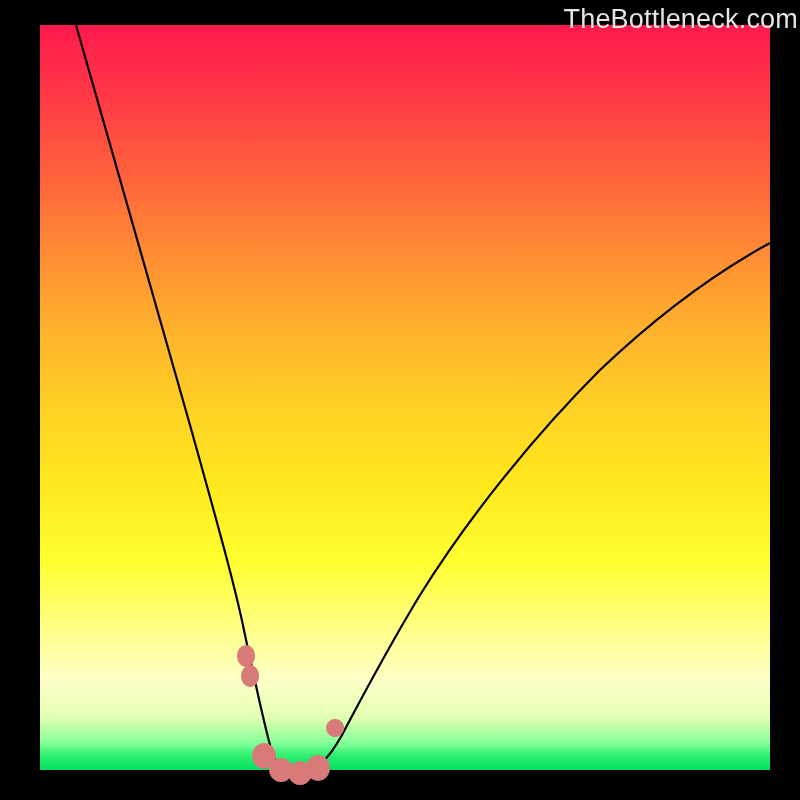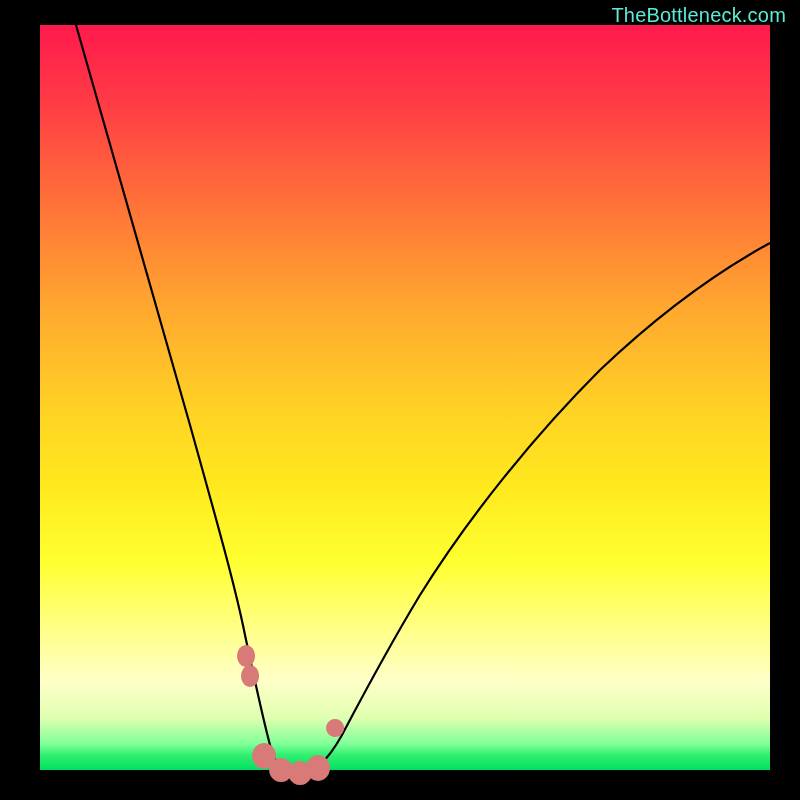--- a/index.html
+++ b/index.html
@@ -13,21 +13,21 @@
       #ffd324 52%,
       #ffe91e 62%,
       #ffff30 72%,
       #ffff90 82%,
       #ffffc8 88%,
       #e0ffb0 93%,
       #80ff98 96.5%,
       #30f070 98%,
       #00e060 100%);
   }
-  .credit{position:absolute;top:4px;right:14px;color:#5eead4;font-size:20px;font-weight:500;letter-spacing:0.2px}
+  .credit{position:absolute;top:4px;right:2px;color:#e5e5e5;font-size:27px;font-weight:500;letter-spacing:0.2px}
   svg.curve{position:absolute;left:40px;top:25px;width:730px;height:745px;overflow:visible}
   .bumps path{stroke:none;fill:#d87a78}
 </style>
 </head>
 <body>
 
 <div class="frame">
   <div class="plot-area"></div>
 
   <svg class="curve" viewBox="0 0 730 745">

